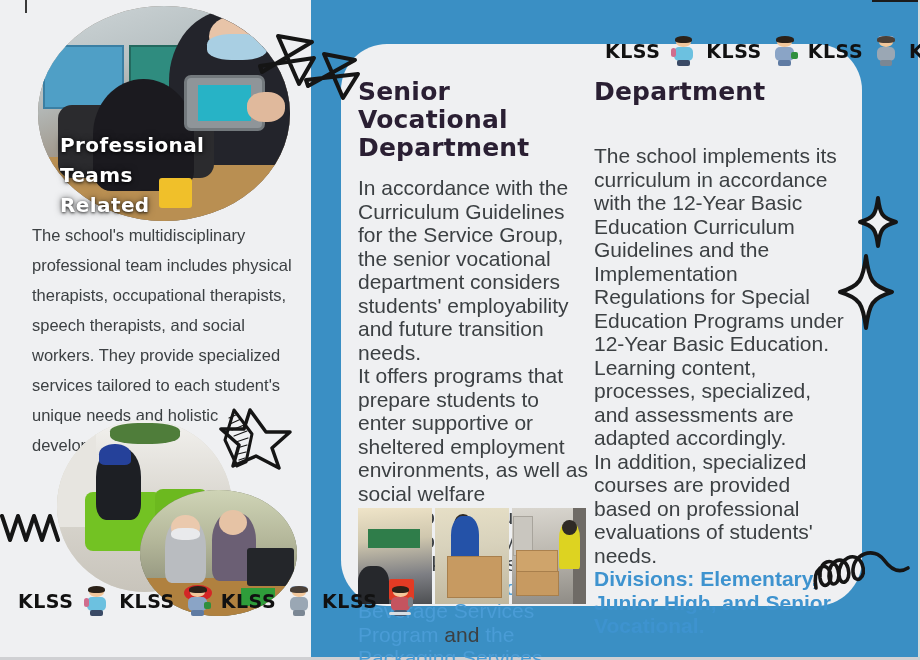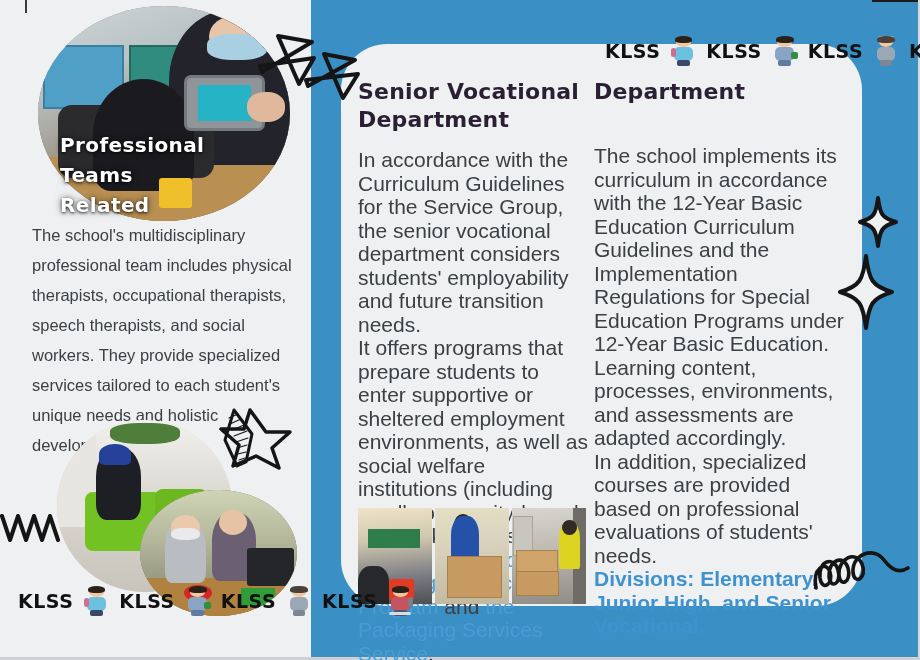--- a/index.html
+++ b/index.html
@@ -151,21 +151,21 @@
   }
   .col-right {
     position: absolute;
     left: 594px; top: 78px;
     width: 256px;
   }
   .head {
     font-family: "DejaVu Sans", sans-serif;
     font-weight: bold;
     color: #2a1f33;
-    font-size: 22px;
+    font-size: 25px;
     line-height: 28px;
     letter-spacing: 0.2px;
     margin: 0 0 14px 0;
   }
   .col-right .head { margin-bottom: 38px; }
   .body {
     font-size: 21px;
     line-height: 23.5px;
     color: #3c4043;
   }
@@ -321,21 +321,21 @@
         <div class="kidyelh"></div>
       <div class="box2"></div>
         <div class="box3"></div>
     </div>
   </div>
 
   <div class="col-right">
     <h2 class="head">Department</h2>
     <div class="body">
       <p>The school implements its curriculum in accordance with the 12-Year Basic Education Curriculum Guidelines and the Implementation Regulations for Special Education Programs under 12-Year Basic Education.</p>
-      <p>Learning content, processes, environments, and assessments are adapted accordingly.</p>
+      <p>Learning content, processes, specialized, and assessments are adapted accordingly.</p>
       <p>In addition, specialized courses are provided based on professional evaluations  of students' needs.</p>
       <p class="lnk-bold">Divisions: Elementary, Junior High, and Senior Vocational.</p>
     </div>
   </div>
 
   <svg class="doodle" style="left:252px; top:28px;" width="70" height="62">
     <path class="stroke" stroke-width="4" d="M10 44 L60 14 L26 8 L47 56 L62 30 L8 38 Z"></path>
   </svg>
   <svg class="doodle" style="left:300px; top:48px;" width="64" height="56">
     <path class="stroke" stroke-width="4" d="M8 38 L55 12 L24 6 L43 50 L58 26 L6 32 Z"></path>

